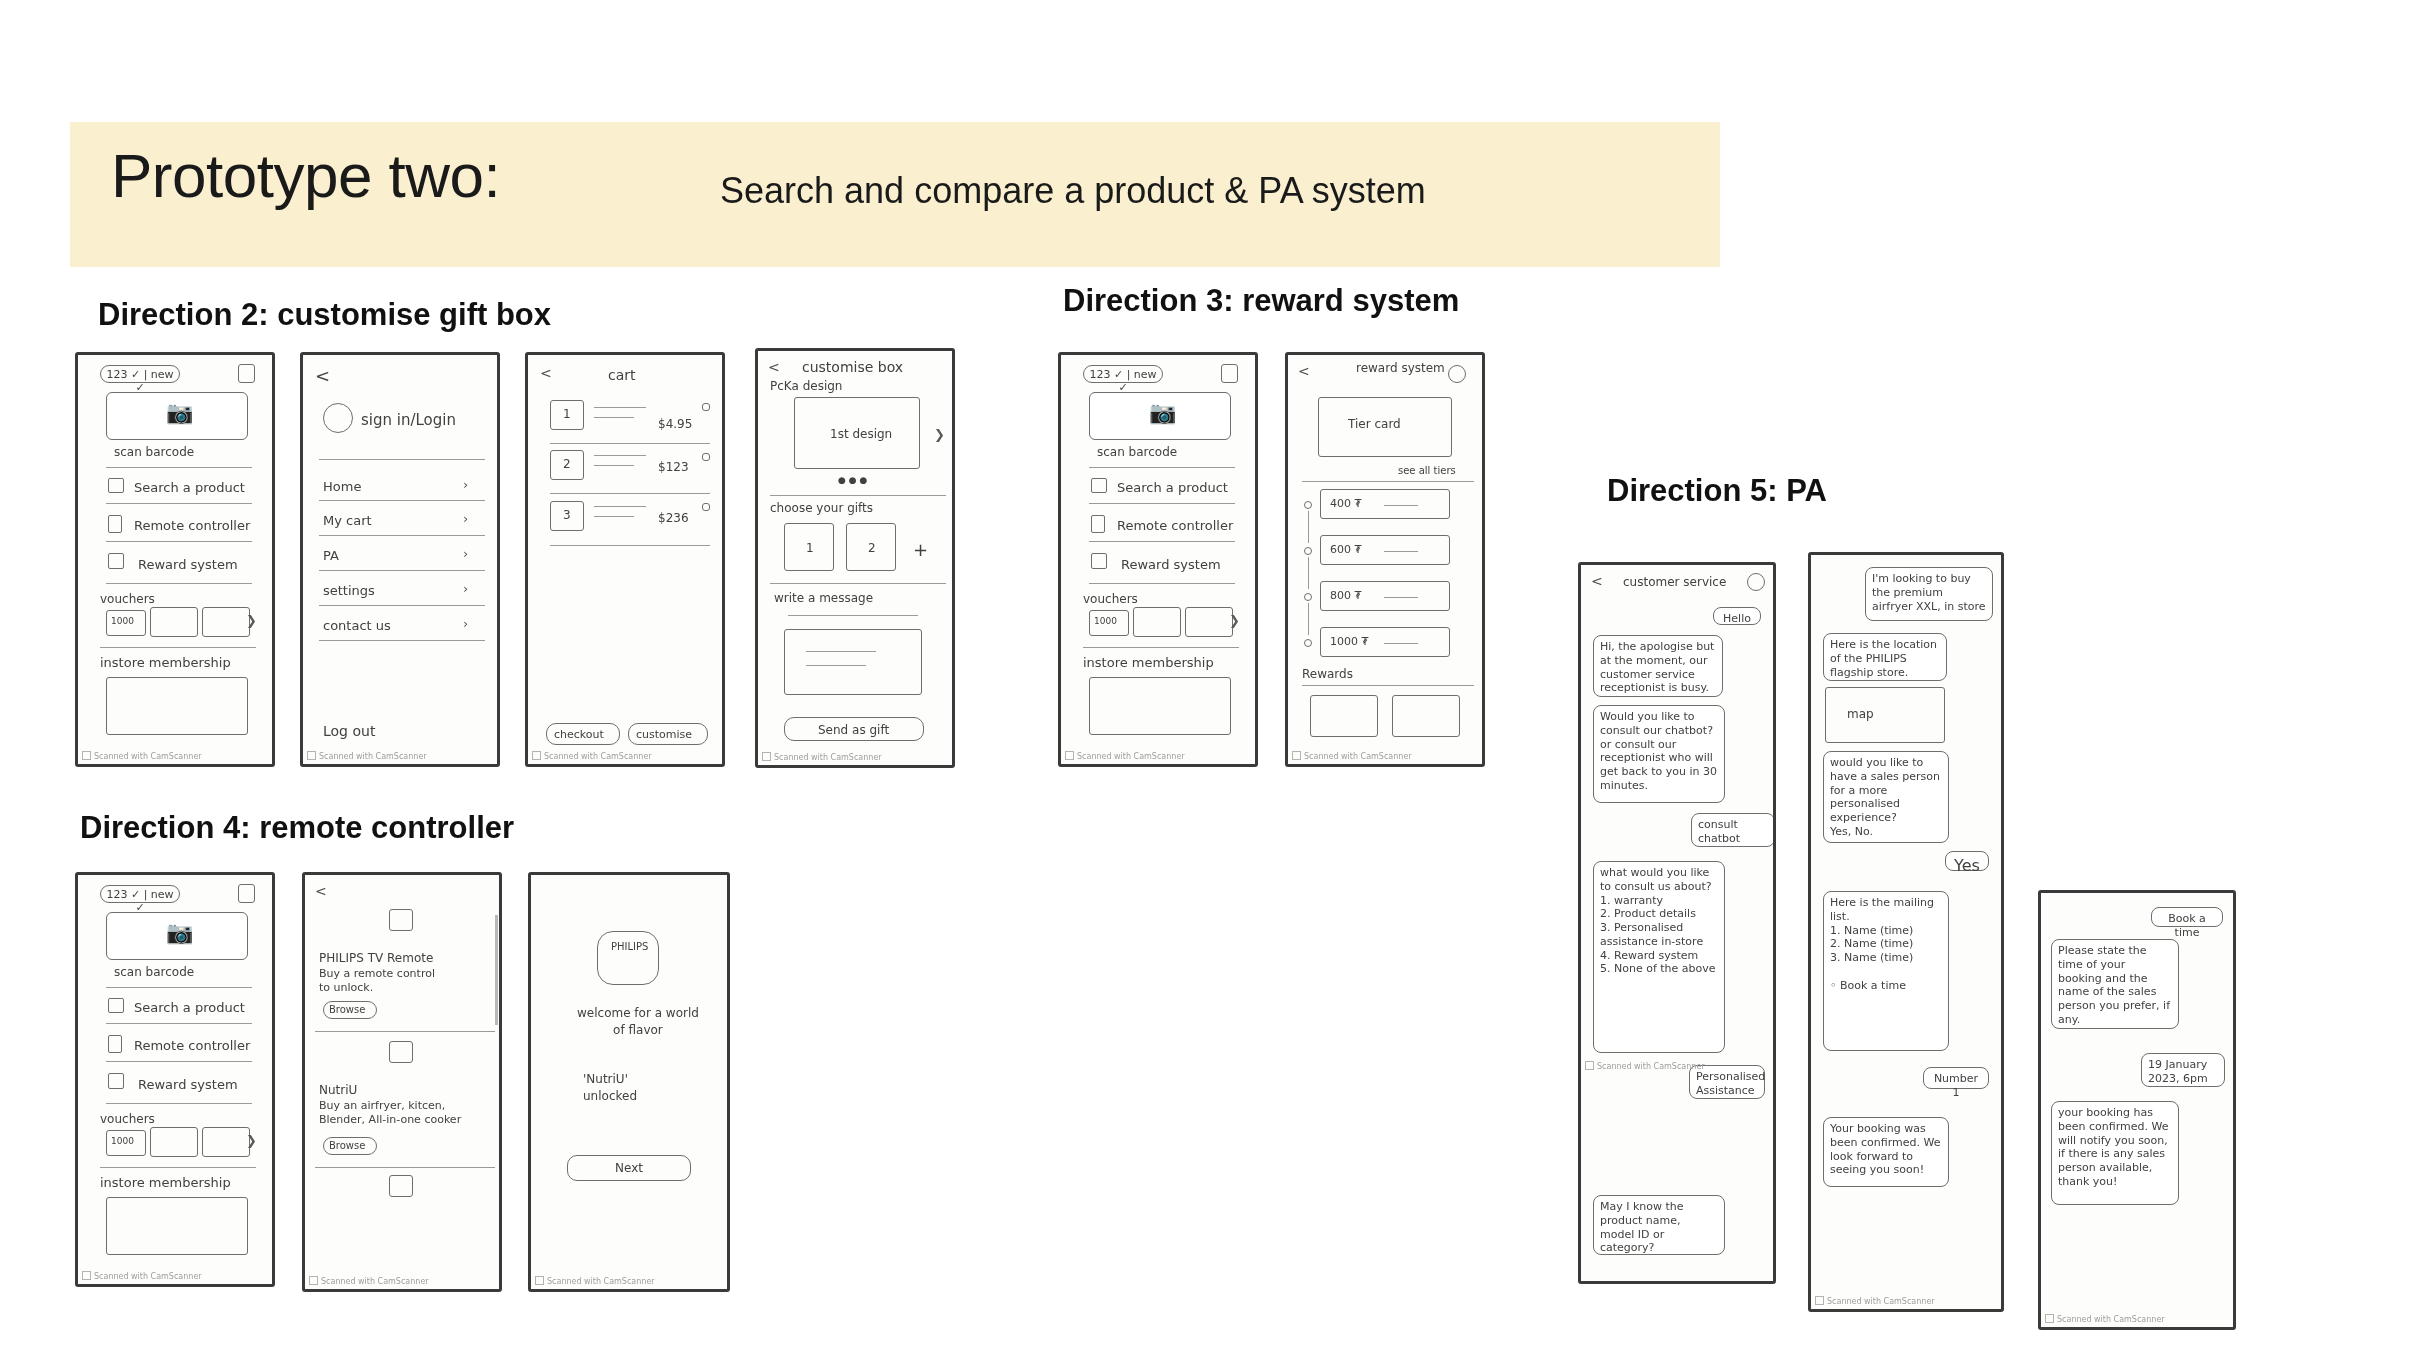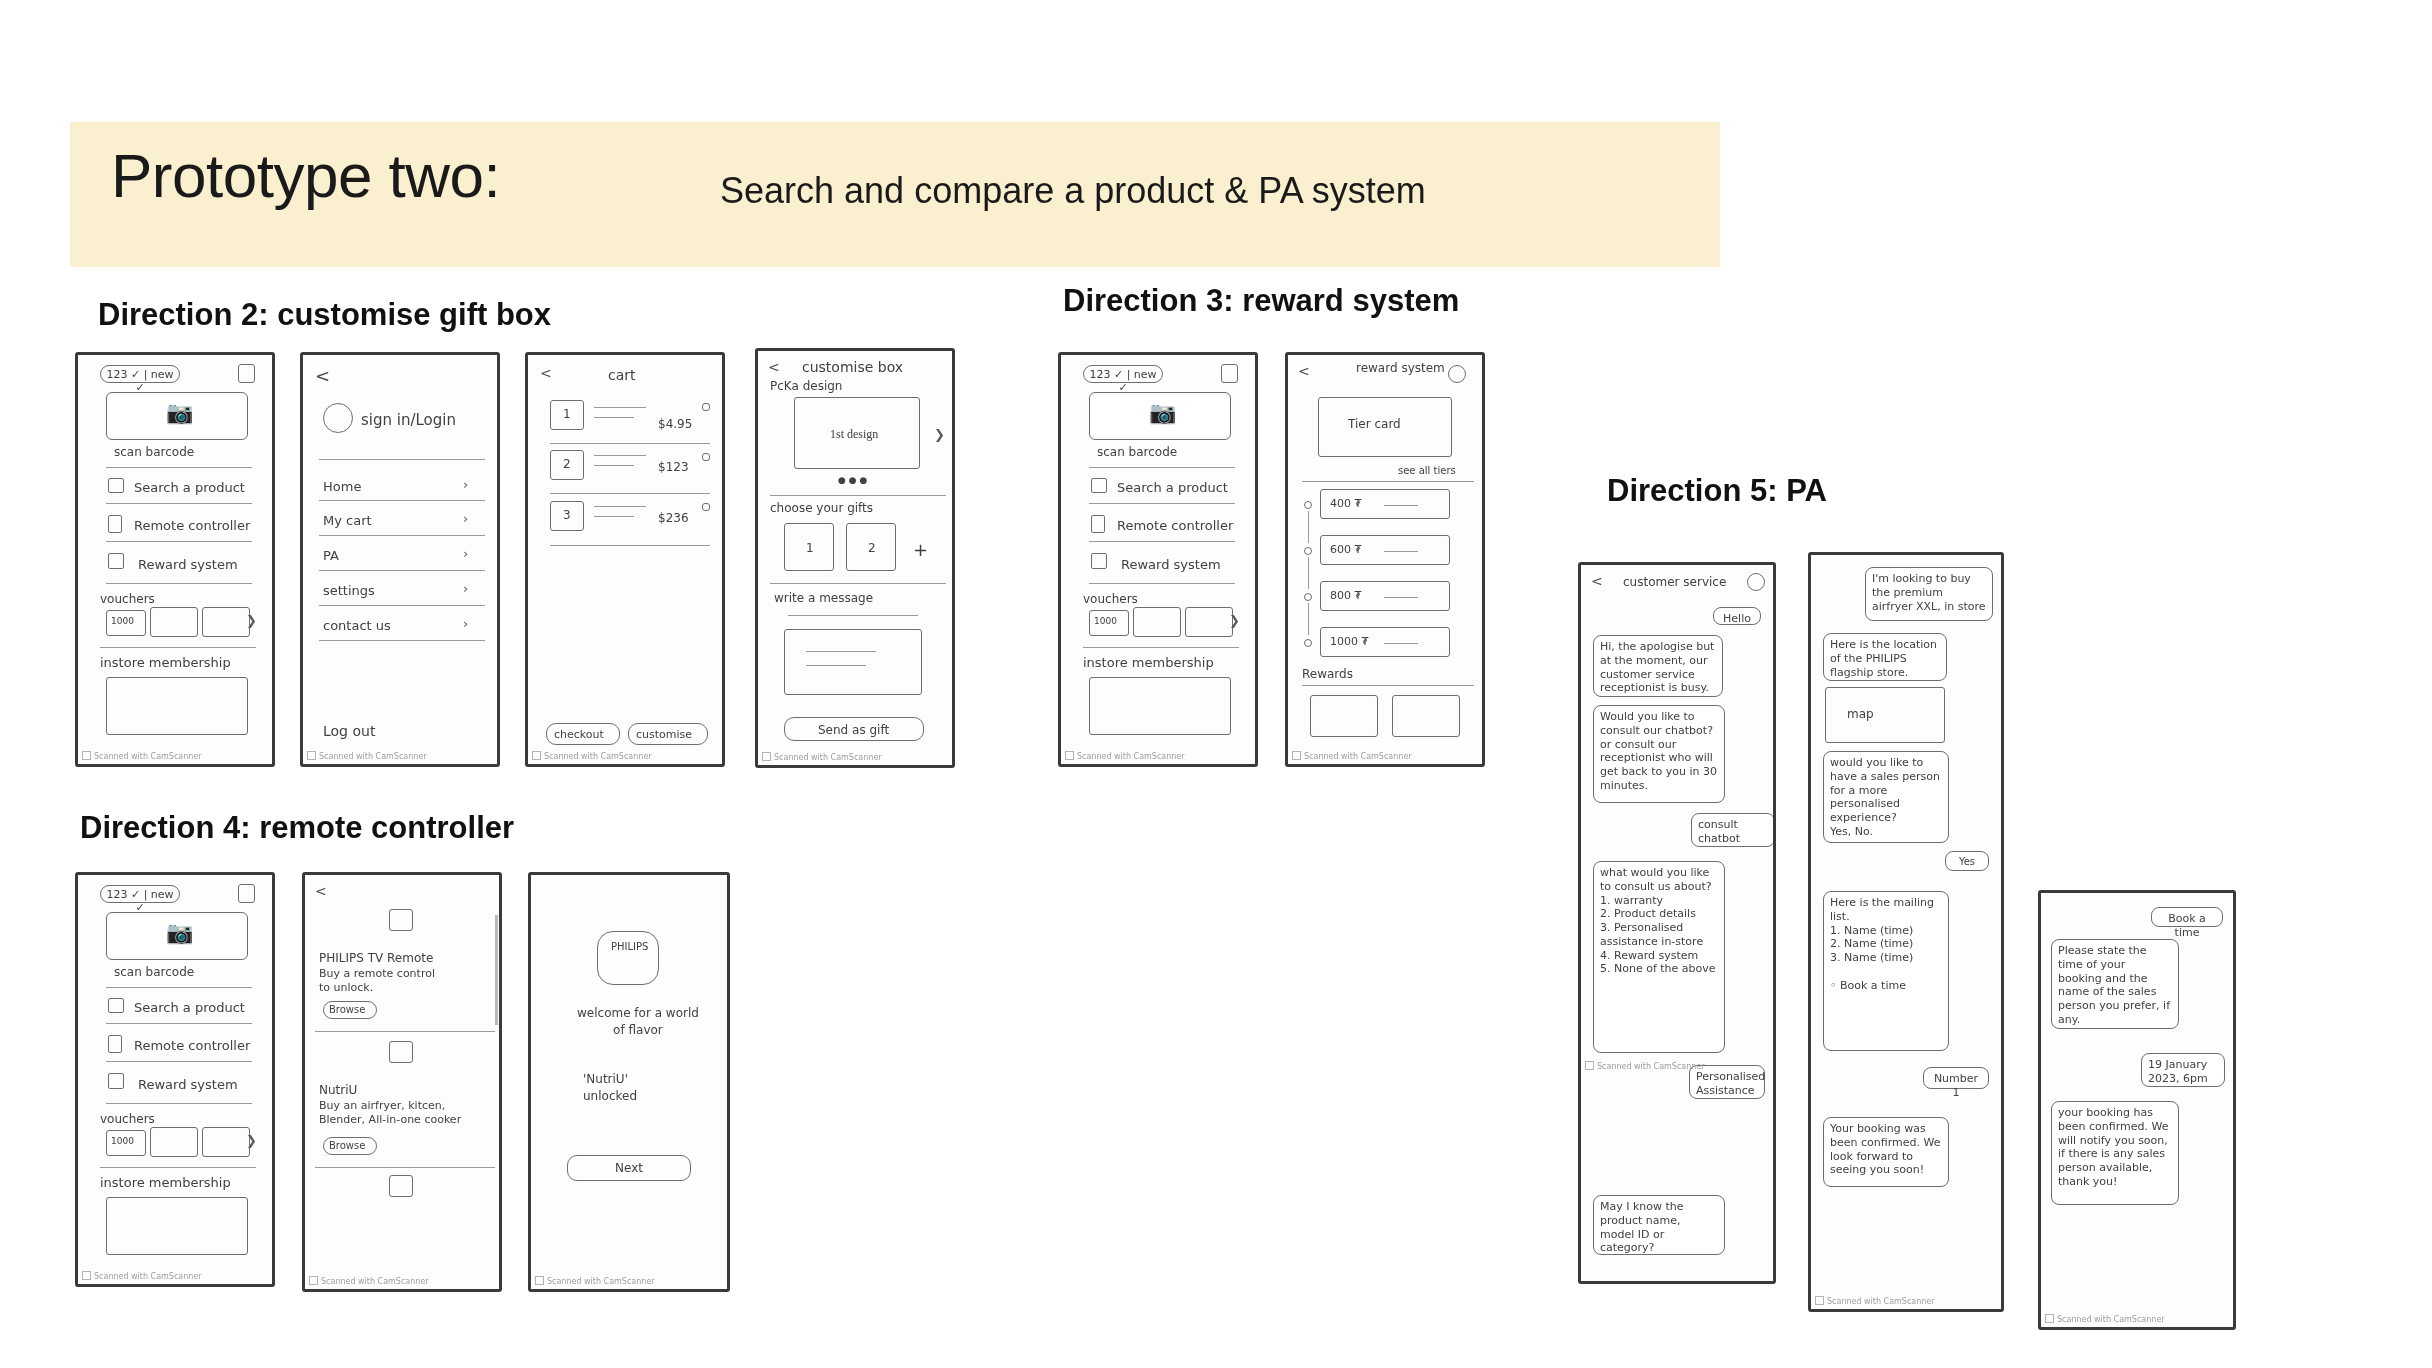--- a/index.html
+++ b/index.html
@@ -277,21 +277,21 @@
   <div class="item-label" style="left:108px; top:373px; font-size:11px;">customise</div>
   <div class="scanfoot"><span class="sq"></span><span>Scanned with CamScanner</span></div>
 </div>
 
 <div class="phone" style="left:755px; top:348px; width:200px; height:420px;">
   <div class="backarrow" style="left:10px; top:8px; font-size:14px;">&lt;</div>
   <div class="item-label" style="left:44px; top:8px; font-size:14px;">customise box</div>
   <div class="item-label" style="left:12px; top:28px; font-size:12px;">PcKa design</div>
 
   <div class="box" style="left:36px; top:46px; width:126px; height:72px;"></div>
-  <div class="item-label" style="left:72px; top:76px; font-size:12px;font-family:Liberation Serif, serif;">1st design</div>
+  <div class="item-label" style="left:72px; top:76px; font-size:12px;">1st design</div>
   <div class="chev" style="left:176px; top:76px;">❯</div>
   <div class="item-label" style="left:80px; top:124px; font-size:9px;">● ● ●</div>
   <div class="line" style="left:12px; top:144px; width:176px;"></div>
 
   <div class="item-label" style="left:12px; top:150px; font-size:12px;">choose your gifts</div>
   <div class="box" style="left:26px; top:172px; width:50px; height:48px;"></div>
   <div class="item-label" style="left:48px; top:190px; font-size:12px;">1</div>
   <div class="box" style="left:88px; top:172px; width:50px; height:48px;"></div>
   <div class="item-label" style="left:110px; top:190px; font-size:12px;">2</div>
   <div class="item-label" style="left:155px; top:188px; font-size:18px;">+</div>
@@ -467,21 +467,21 @@
   <div class="scanfoot" style="bottom:210px;"><span class="sq"></span><span>Scanned with CamScanner</span></div>
 </div>
 
 <div class="phone" style="left:1808px; top:552px; width:196px; height:760px;">
   <div class="bubble" style="left:54px; top:12px; width:128px; height:54px; white-space:pre-line; font-size:11px;">I'm looking to buy the premium airfryer XXL, in store</div>
   <div class="bubble" style="left:12px; top:78px; width:124px; height:48px; white-space:pre-line; font-size:11px;">Here is the location of the PHILIPS flagship store.</div>
   <div class="box" style="left:14px; top:132px; width:120px; height:56px;"></div>
   <div class="item-label" style="left:36px; top:152px; font-size:12px;">map</div>
   <div class="bubble" style="left:12px; top:196px; width:126px; height:92px; white-space:pre-line; font-size:11px;">would you like to have a sales person for a more personalised experience?
 Yes, No.</div>
-  <div class="bubble" style="left:134px; top:296px; width:44px; height:20px; font-size:10px; text-align:center;">Yes</div>
+  <div class="bubble" style="left:134px; top:296px; width:44px; height:20px; font-size:16px; text-align:center;">Yes</div>
   <div class="bubble" style="left:12px; top:336px; width:126px; height:160px; white-space:pre-line; font-size:11px;">Here is the mailing list.
 1. Name (time)
 2. Name (time)
 3. Name (time)
 
 ◦ Book a time</div>
   <div class="bubble" style="left:112px; top:512px; width:66px; height:22px; font-size:11px; text-align:center;">Number 1</div>
   <div class="bubble" style="left:12px; top:562px; width:126px; height:70px; white-space:pre-line; font-size:11px;">Your booking was been confirmed. We look forward to seeing you soon!</div>
   <div class="scanfoot"><span class="sq"></span><span>Scanned with CamScanner</span></div>
 </div>

